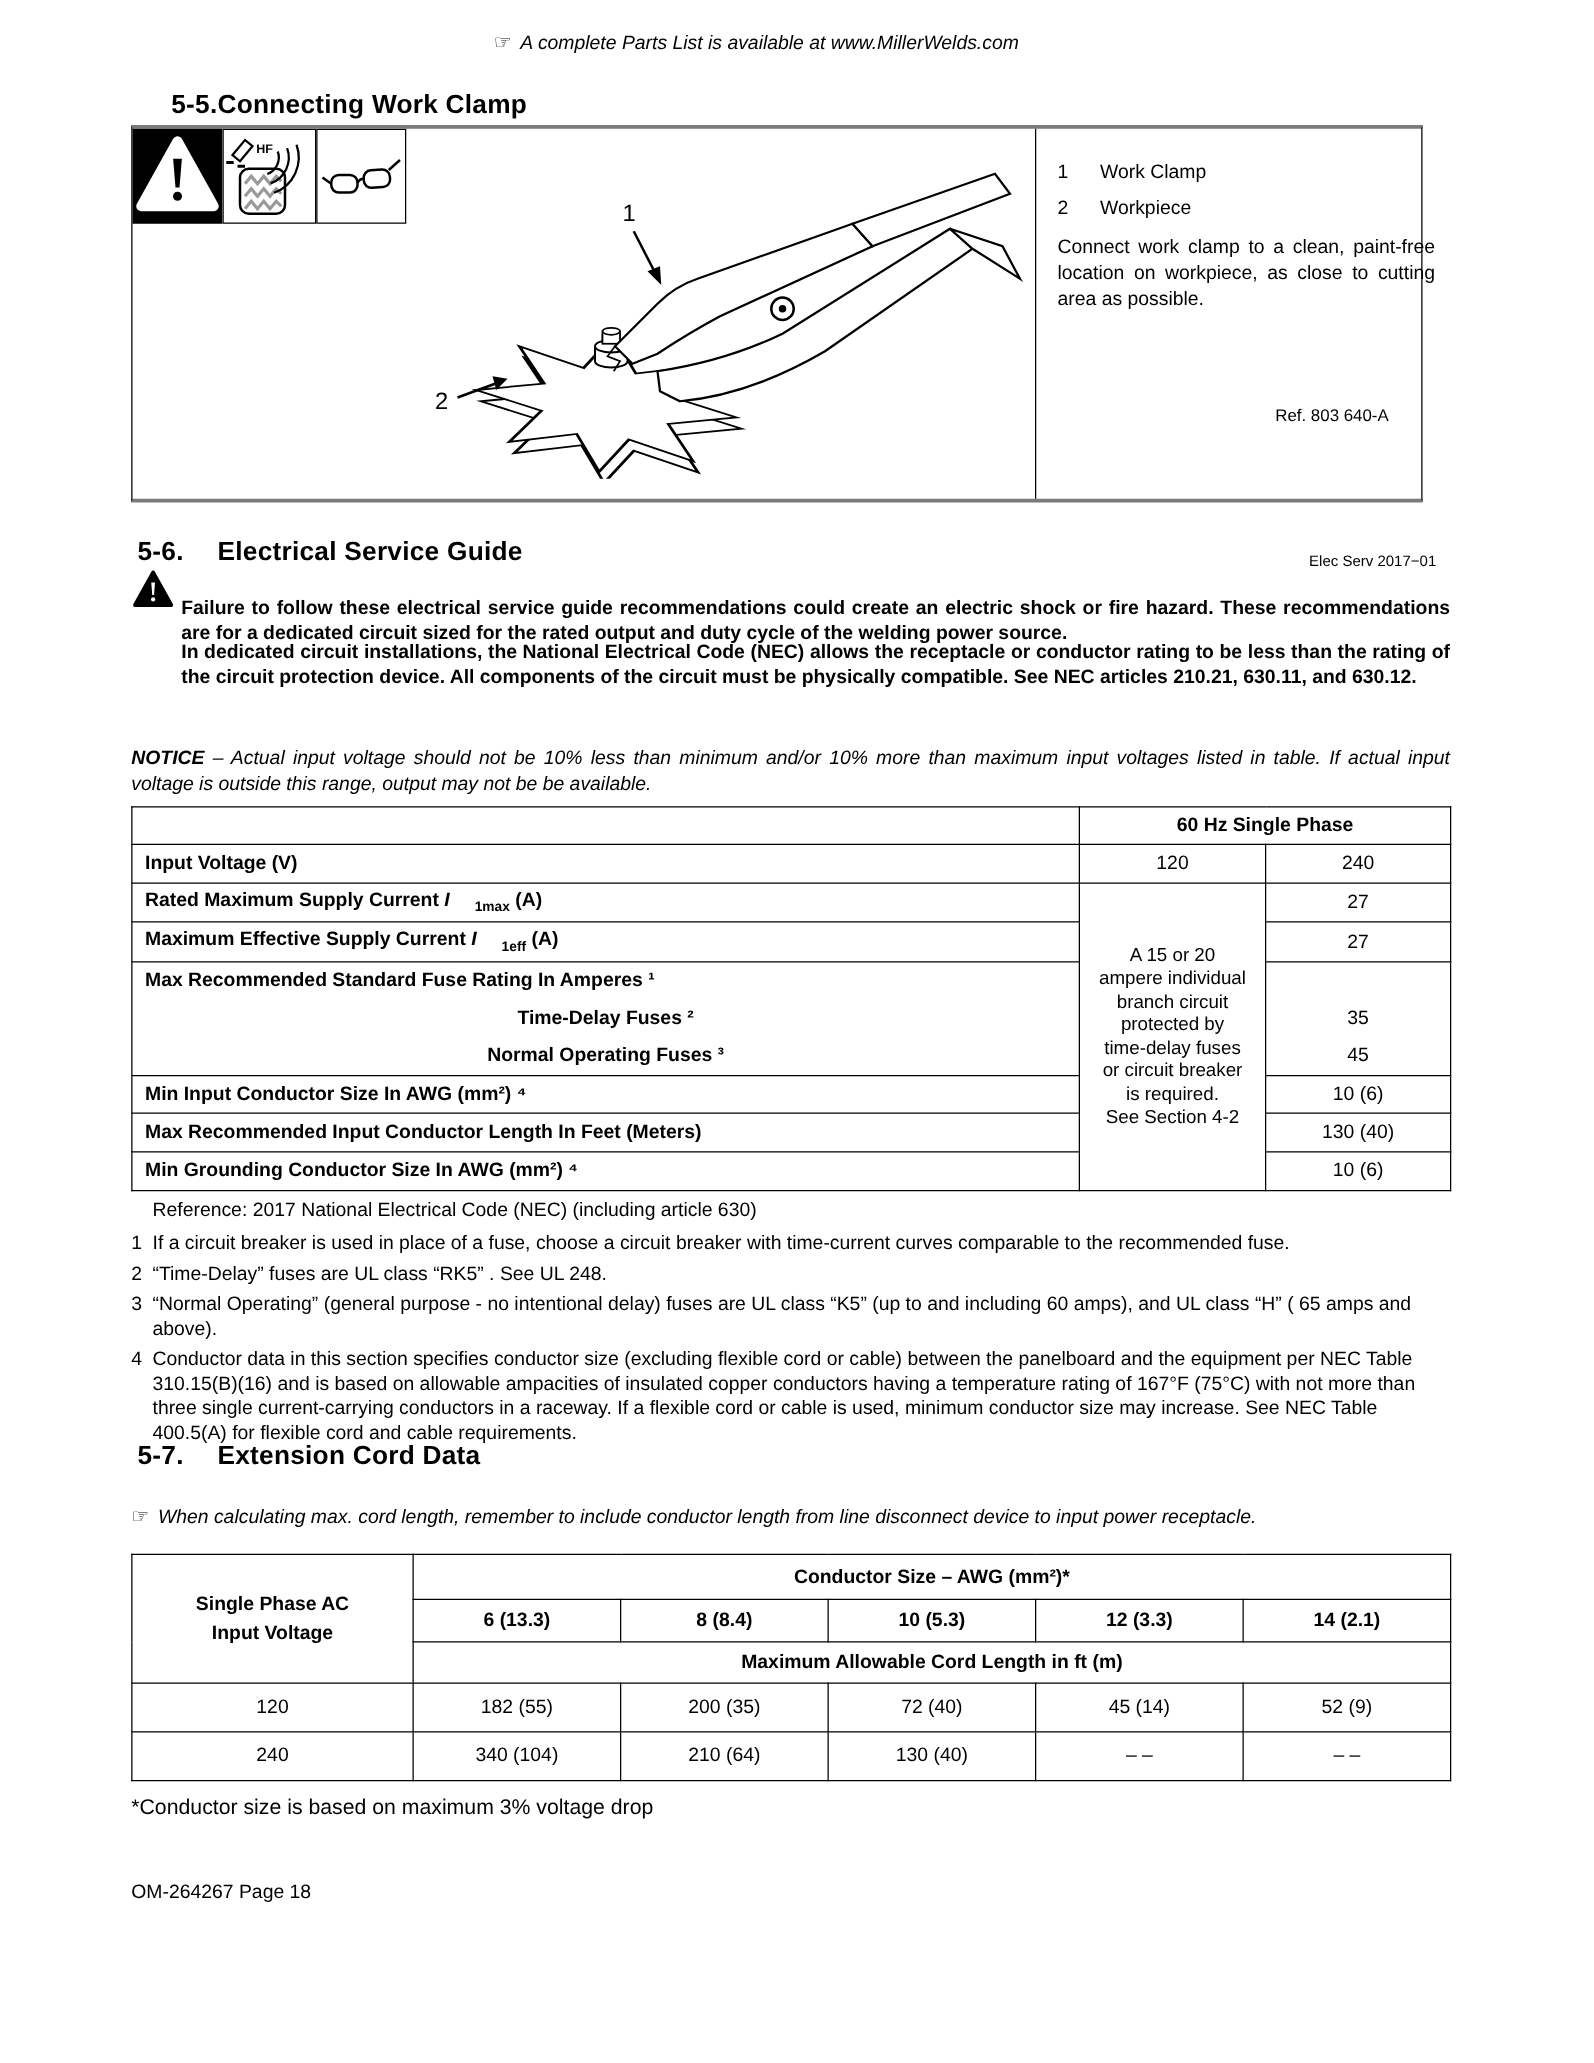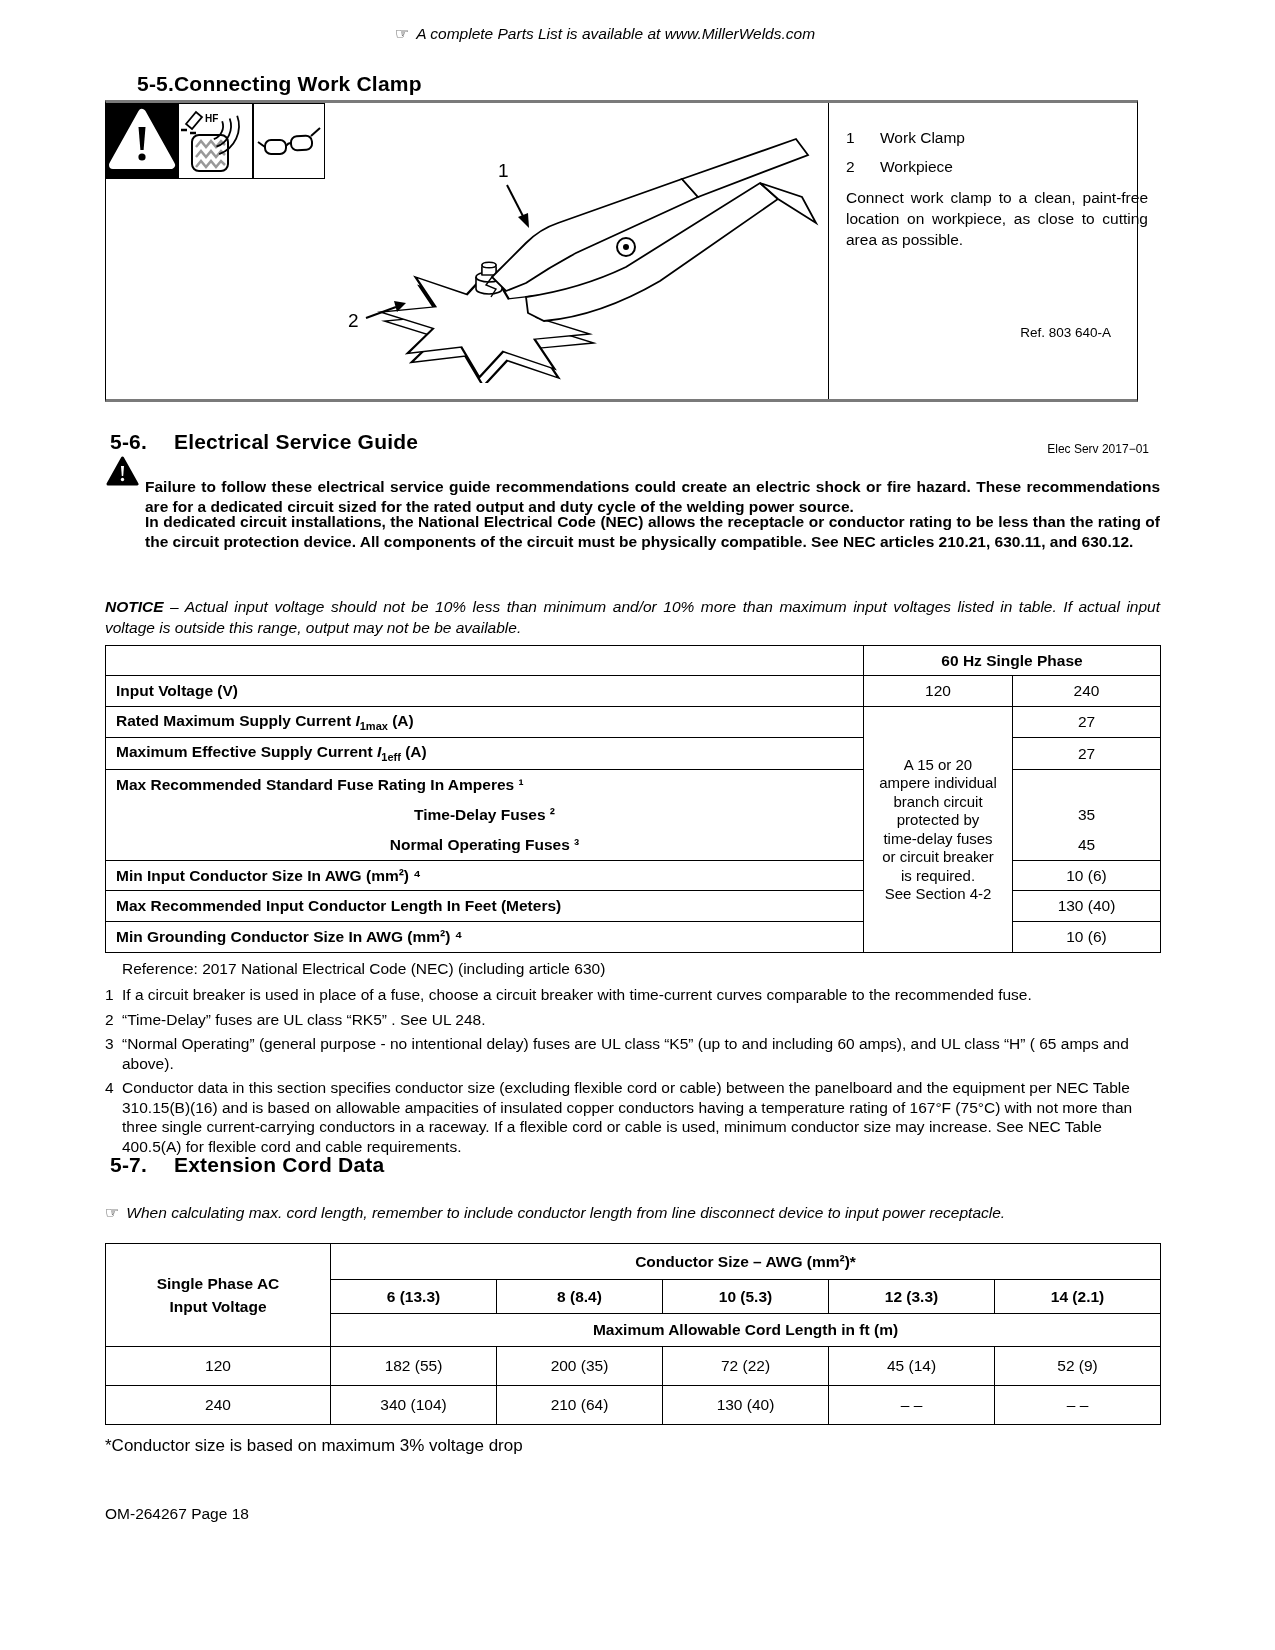--- a/index.html
+++ b/index.html
@@ -56,21 +56,21 @@
   #elec-table { top:645px; left:105px; }
   table { border-collapse:collapse; table-layout:fixed; }
   #elec-table table { width:1055px; font-size:15.5px; }
   #elec-table td { border:1px solid #000; vertical-align:middle; }
   td.lbl { font-weight:bold; text-align:left; padding:0 10px; }
   td.val { text-align:center; font-weight:normal; }
   td.branch { text-align:center; font-weight:normal; font-size:15px;
     line-height:18.5px; white-space:pre-line; padding:0 2px; }
   .stack30 { height:30px; line-height:30px; }
   .c { text-align:center; }
-  sub.isub { font-size:11px; }
+  sub.isub { font-size:11px;margin-left:20px; }
   .isym { font-style:italic; }
 
   
   #reference { top:960px; left:122px; font-size:15.5px; }
   #footnotes { top:985px; left:105px; width:1058px; font-size:15.5px;
     line-height:19.5px; }
   .fn { position:relative; padding-left:17px; margin-bottom:5px;
     text-align:left; }
   .fn-num { position:absolute; left:0; top:0; }
 
@@ -312,21 +312,21 @@
       <td class="hd">12 (3.3)</td>
       <td class="hd">14 (2.1)</td>
     </tr>
     <tr style="height:33px">
       <td colspan="5" class="hd">Maximum Allowable Cord Length in ft (m)</td>
     </tr>
     <tr style="height:39px">
       <td>120</td>
       <td>182 (55)</td>
       <td>200 (35)</td>
-      <td>72 (22)</td>
+      <td>72 (40)</td>
       <td>45 (14)</td>
       <td>52 (9)</td>
     </tr>
     <tr style="height:39px">
       <td>240</td>
       <td>340 (104)</td>
       <td>210 (64)</td>
       <td>130 (40)</td>
       <td>– –</td>
       <td>– –</td>

